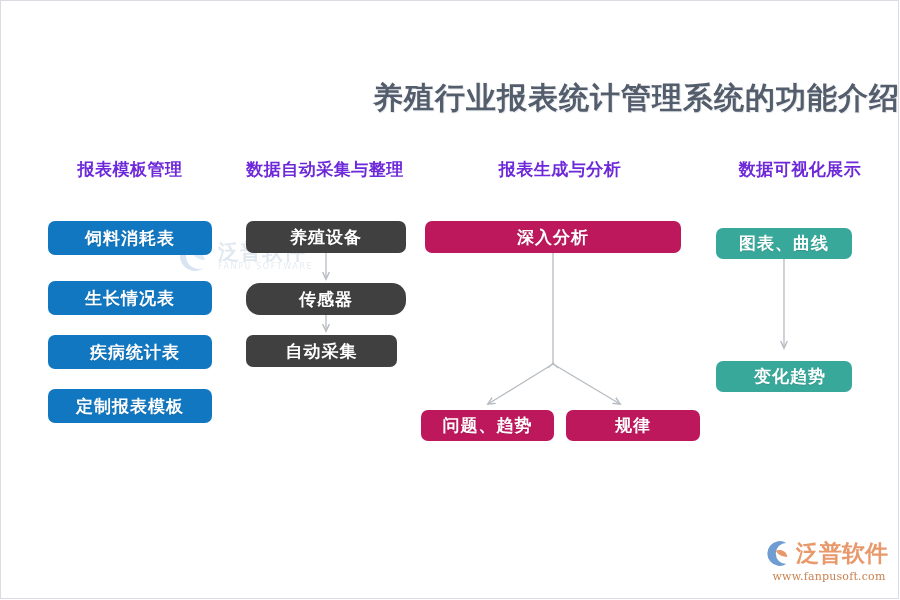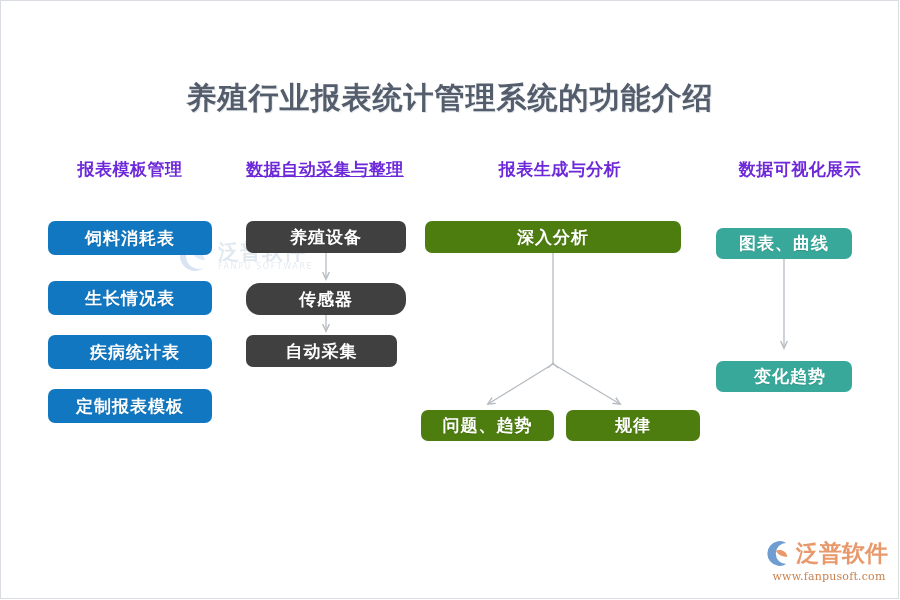--- a/index.html
+++ b/index.html
@@ -29,42 +29,42 @@
     box-sizing: border-box;
     pointer-events: none;
   }
 
   
   .title {
     position: absolute;
     left: 0;
     top: 78px;
     width: 900px;
-    text-align: center;
+    text-align: right;
     font-size: 30px;
     font-weight: bold;
     color: #545d6b;
     letter-spacing: 1px;
     text-shadow: 1px 1px 0 #e8ebef;
     font-family: "DejaVu Serif", "Liberation Serif", serif;
   }
 
   
   .col-header {
     position: absolute;
     font-size: 17px;
     font-weight: bold;
     color: #6d28d9;
     font-family: "DejaVu Serif", "Liberation Serif", serif;
     letter-spacing: 0.5px;
     text-align: center;
     white-space: nowrap;
   }
   #hdr-0 { left: 48px;  top: 158px; width: 164px; }
-  #hdr-1 { left: 235px; top: 158px; width: 180px; text-decoration: underline; }
+  #hdr-1 { left: 235px; top: 158px; width: 180px; }
   #hdr-2 { left: 420px; top: 158px; width: 280px; }
   #hdr-3 { left: 715px; top: 158px; width: 170px; }
 
   
   .node {
     position: absolute;
     border-radius: 7px;
     color: #ffffff;
     font-size: 17px;
     font-weight: bold;
@@ -85,21 +85,21 @@
   #n-c1-2 { left: 48px; top: 335px; width: 164px; height: 34px; padding-left: 10px; }
   #n-c1-3 { left: 48px; top: 389px; width: 164px; height: 34px; }
 
   
   .c2 { background: #404040; }
   #n-c2-0 { left: 246px; top: 221px; width: 160px; height: 32px; }
   #n-c2-1 { left: 246px; top: 283px; width: 160px; height: 32px; border-radius: 14px; }
   #n-c2-2 { left: 246px; top: 335px; width: 151px; height: 32px; }
 
   
-  .c3 { background: #4d7c0f; }
+  .c3 { background: #be185d; }
   #n-c3-0 { left: 425px; top: 221px; width: 256px; height: 32px; }
   #n-c3-1 { left: 421px; top: 410px; width: 133px; height: 31px; }
   #n-c3-2 { left: 566px; top: 410px; width: 134px; height: 31px; }
 
   
   .c4 { background: #38a89a; margin-top: 9px; }
   #n-c4-0 { left: 716px; top: 219px; width: 136px; height: 31px; }
   #n-c4-1 { left: 716px; top: 352px; width: 136px; height: 31px; padding-left: 12px; }
 
   

